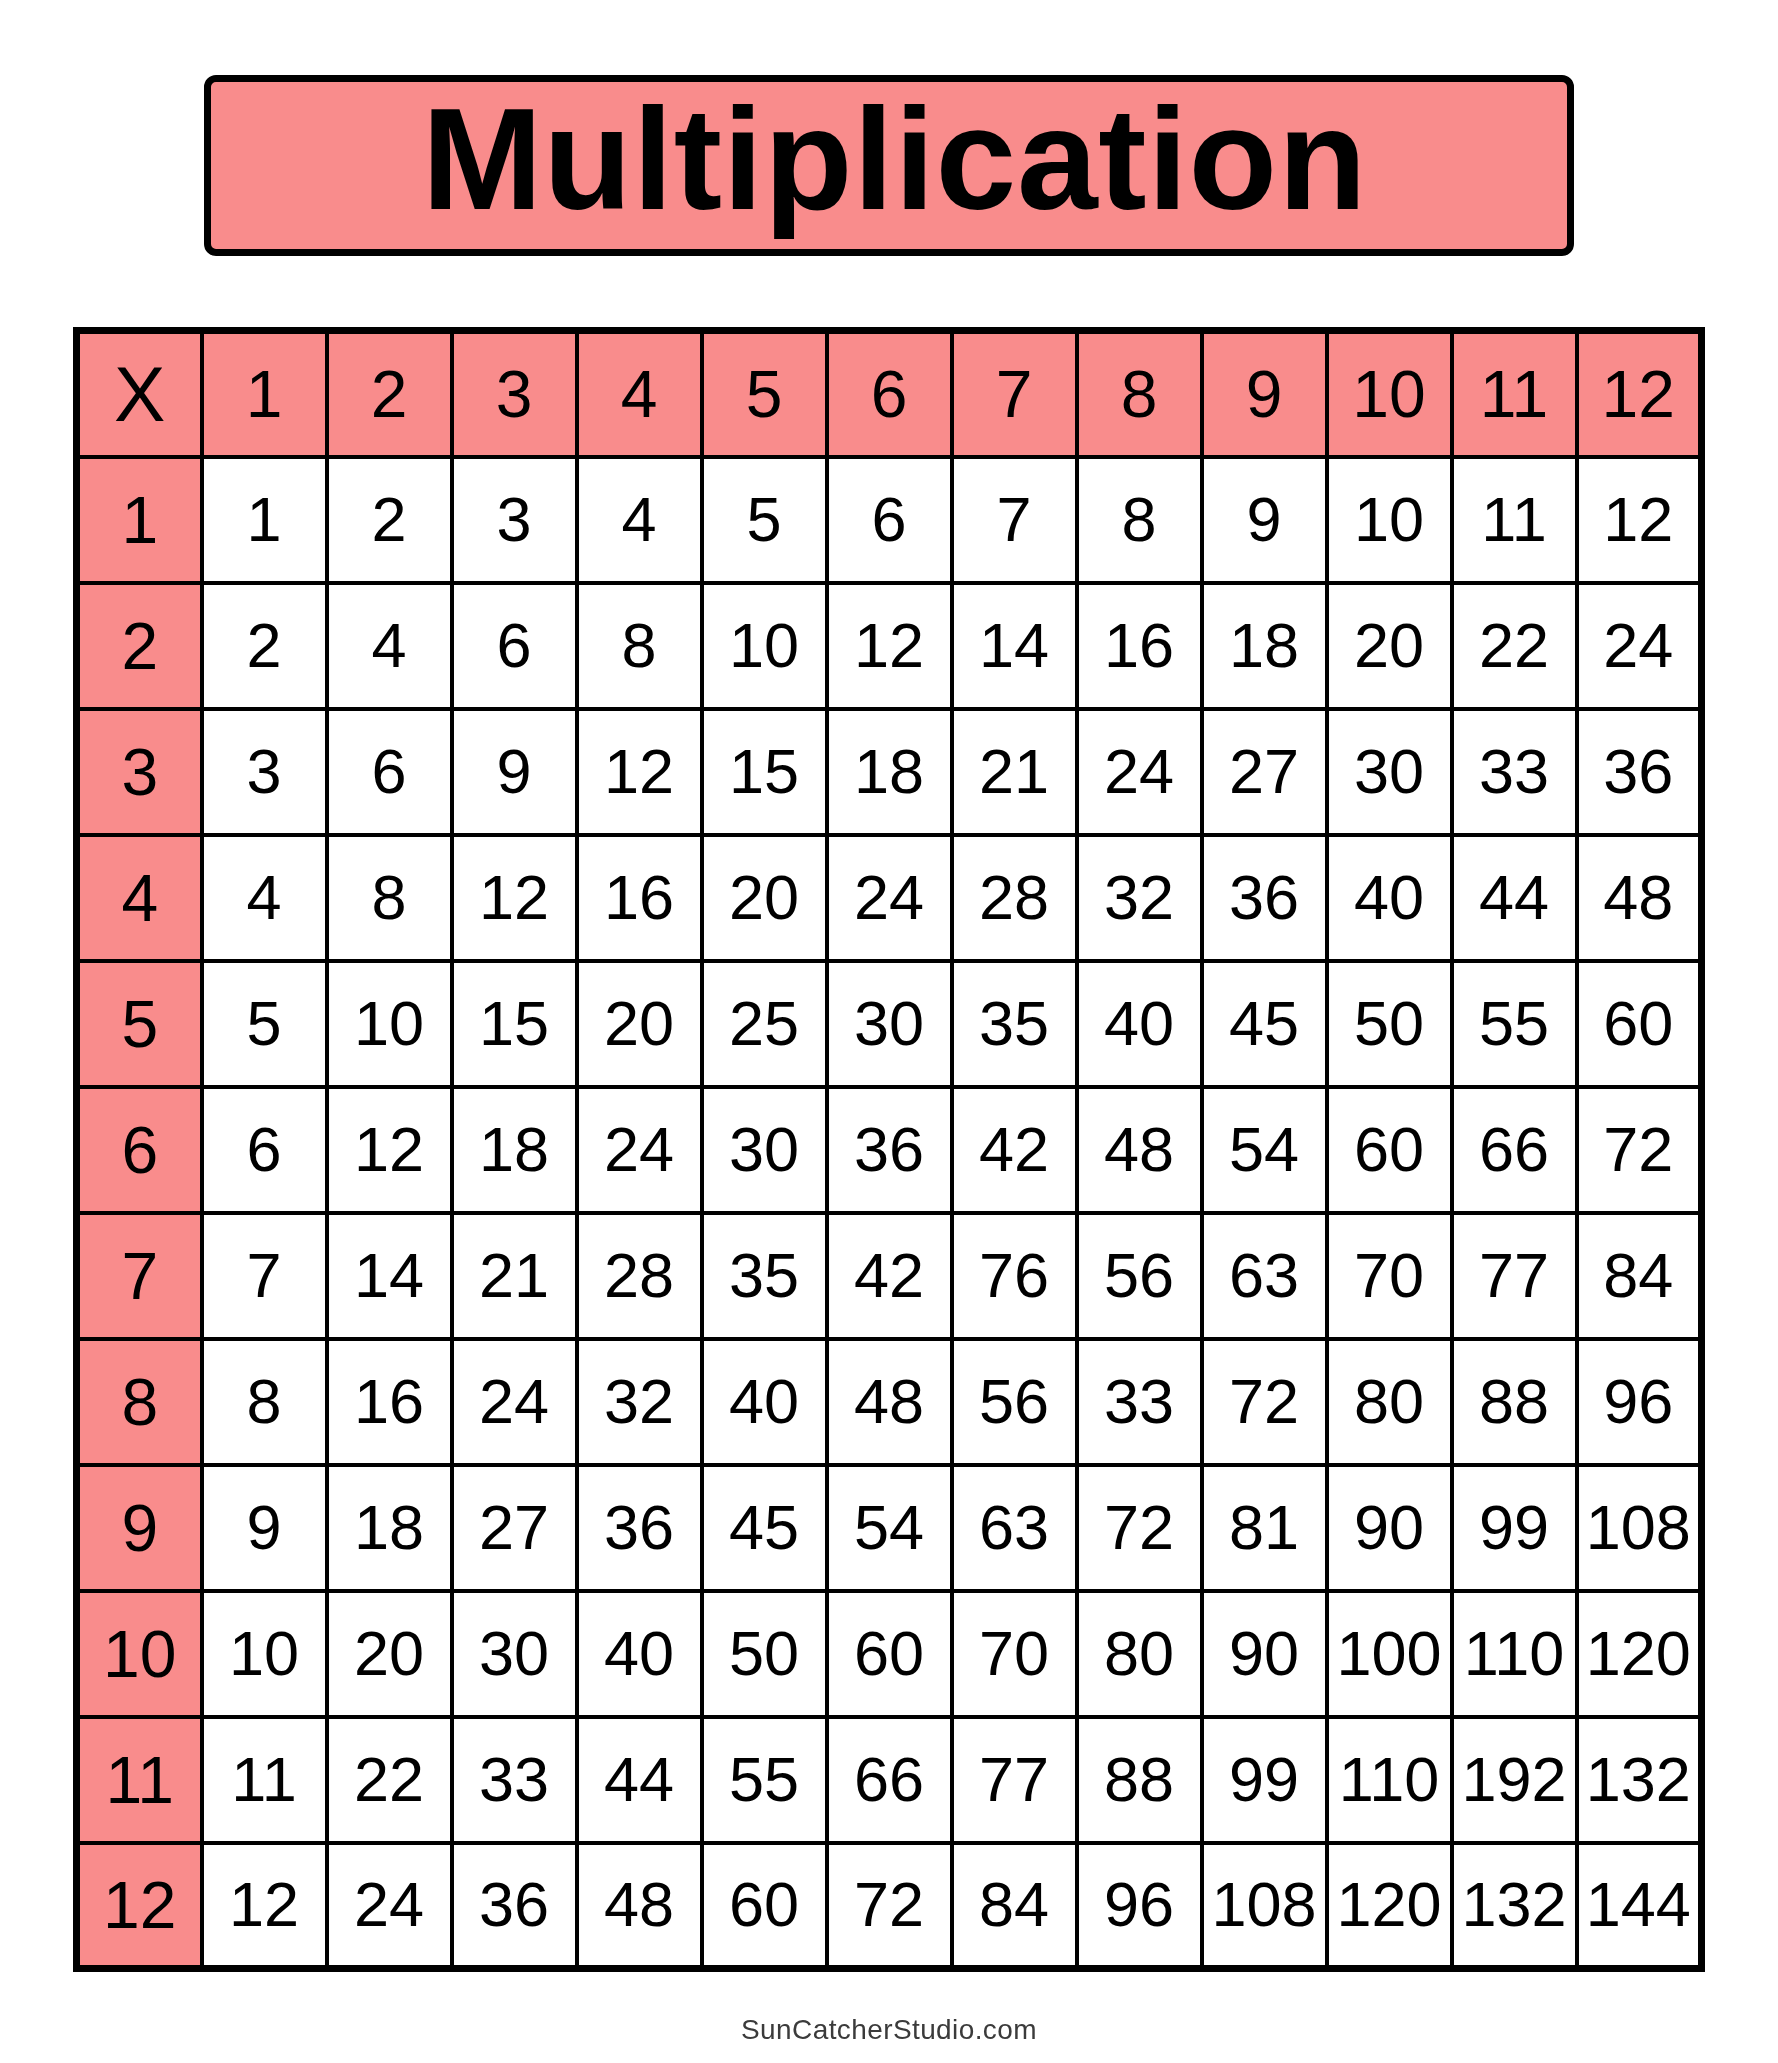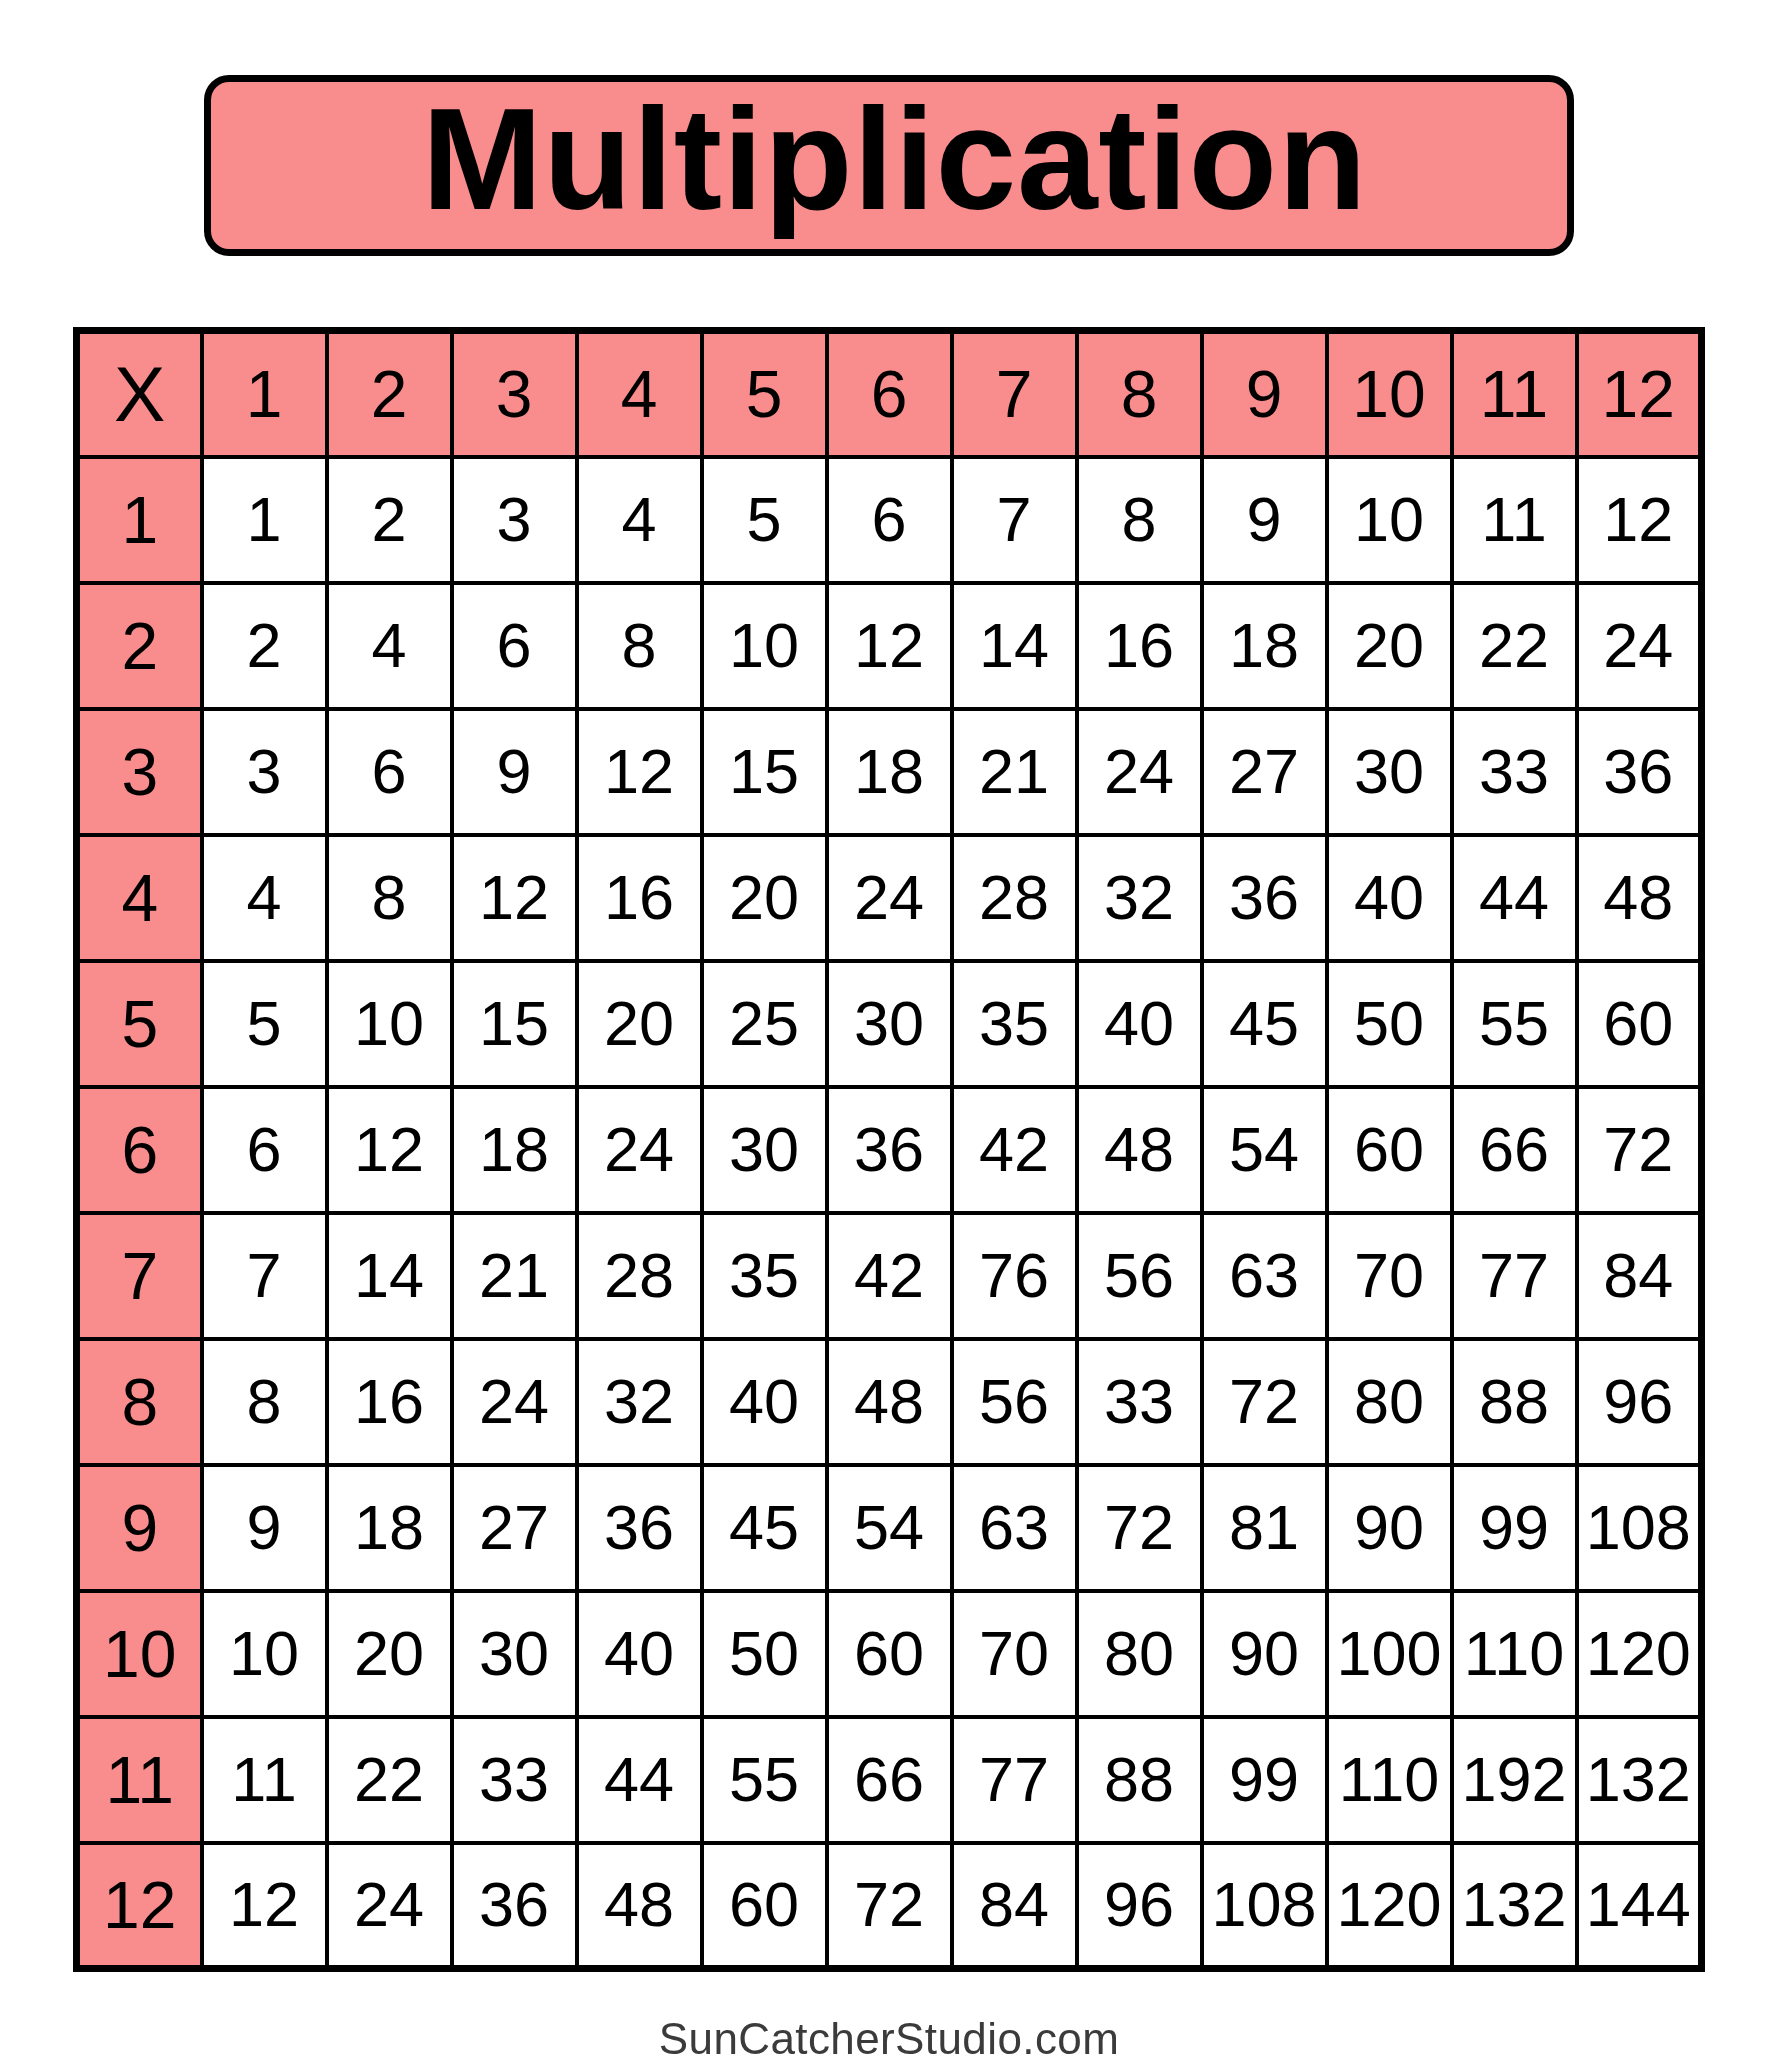--- a/index.html
+++ b/index.html
@@ -19,21 +19,21 @@
     --line: #000000;
     --footer-color: #3B3B3B;
   }
   .banner {
     box-sizing: border-box;
     width: 1370px;
     height: 181px;
     margin: 75px auto 8px auto;
     background: var(--accent);
     border: 7.3px solid var(--line);
-    border-radius: 25px;
+    border-radius: 12px;
     display: flex;
     align-items: center;
     justify-content: center;
     padding-left: 11px;
   }
   .banner-text {
     font-size: 145px;
     font-weight: 700;
     line-height: 1;
     padding-bottom: 11.3px;
@@ -69,21 +69,21 @@
     background: var(--accent);
     font-size: 66px;
   }
   .mult-table td {
     background: #ffffff;
     font-size: 63px;
   }
   .footer {
     margin-top: 42px;
     text-align: center;
-    font-size: 44px;
+    font-size: 28px;
     color: var(--footer-color);
     letter-spacing: 0.4px;
   }
 </style>
 </head>
 <body>
 
 <div class="banner">
   <span class="banner-text">Multiplication</span>
 </div>

